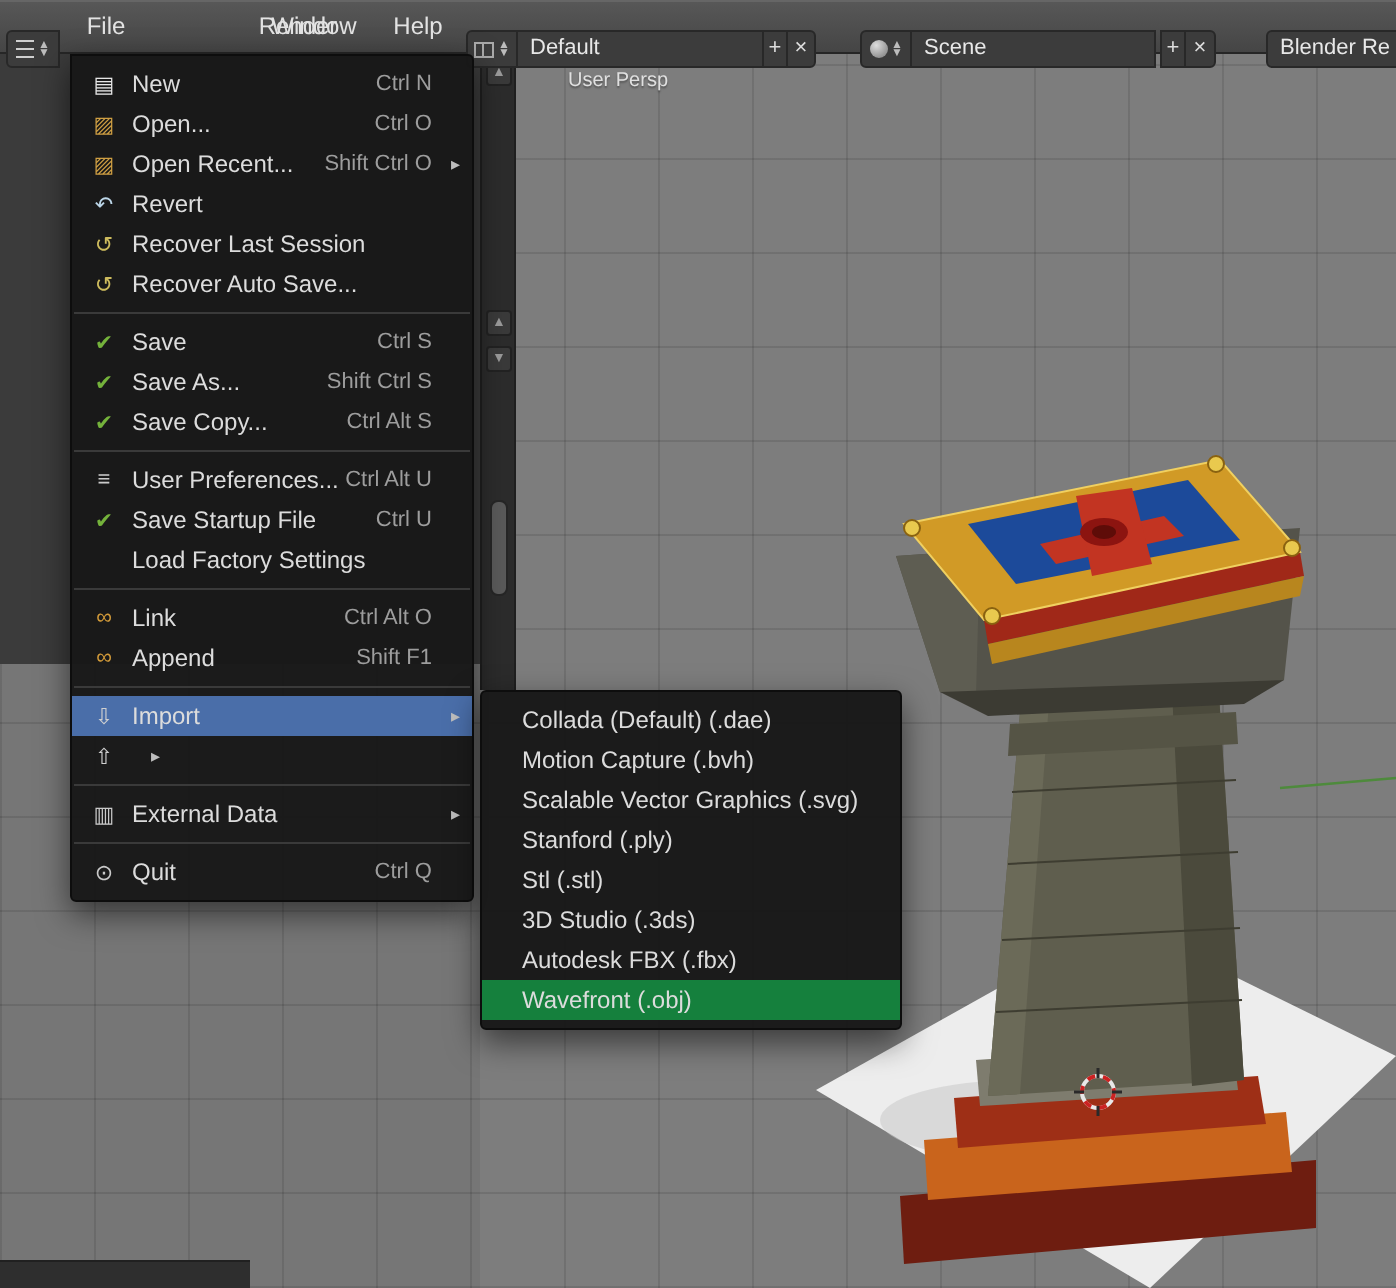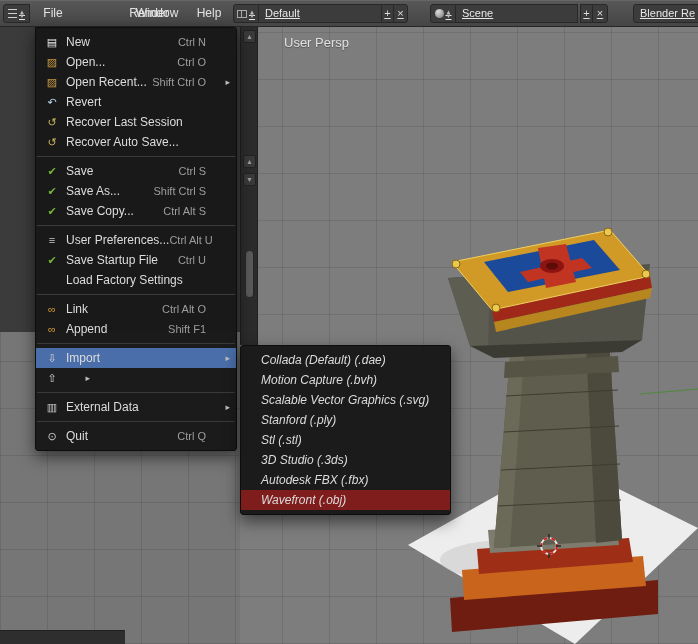--- a/index.html
+++ b/index.html
@@ -24,23 +24,23 @@
   .hmenu {
     position:absolute; top:0; height:26px; line-height:26px;
     color:#e3e3e3; font-size:12px; text-align:center; cursor:default;
   }
   .m-file   { left:34px;  width:38px; }
   .m-render { left:76px;  width:50px;margin-left:48px; }
   .m-window { left:130px; width:54px; }
   .m-help   { left:188px; width:42px;text-align:center; }
 
   .hbtn, .fld {
-    position:absolute; top:4px; height:19px;
+    position:absolute; top:15px; height:19px;
     background:#3c3c3c; border:1px solid #282828;
-    color:#e8e8e8; font-size:11px; line-height:16px;text-decoration:underline;
+    color:#e8e8e8; font-size:11px; line-height:16px;
   }
   .fld { padding:0 6px; white-space:nowrap; overflow:hidden; }
   .round-l { border-radius:3px 0 0 3px; }
   .round-r { border-radius:0 3px 3px 0; }
   .iconbtn { display:flex; align-items:center; justify-content:center; gap:2px; }
   .updown { display:flex; flex-direction:column; line-height:4px; font-size:6px; color:#bdbdbd; }
   .mini-lines { width:9px; height:9px; display:flex; flex-direction:column; justify-content:space-between; }
   .mini-lines i { display:block; height:1px; background:#cfcfcf; }
   .mini-screen { width:10px; height:8px; border:1px solid #aaa; position:relative; }
   .mini-screen::after { content:""; position:absolute; left:3px; top:0; bottom:0; width:1px; background:#aaa; }
@@ -66,48 +66,48 @@
     position:absolute; left:4px; width:9px; height:48px;
     background:#5a5a5a; border-radius:4px; border:1px solid #262626;
   }
   .bottom-editor-header {
     position:absolute; left:0; top:630px; width:125px; height:14px;
     background:#2e2e2e; border-top:1px solid #202020;
   }
 
   
   .vp-label {
-    position:absolute; left:284px; top:35px; font-size:13px; color:#e0e0e0;
+    position:absolute; left:284px; top:35px; font-size:10px; color:#e0e0e0;
     text-shadow:0 1px 1px rgba(0,0,0,0.35);
   }
   .vp-svg { position:absolute; left:400px; top:220px; }
 
   
   .menu-panel {
     position:absolute; background:rgba(24,24,24,0.97);
     border:1px solid #0d0d0d; border-radius:0 3px 3px 3px;
     box-shadow:0 6px 16px rgba(0,0,0,0.55);
     padding:4px 0; z-index:10;
   }
   #file-menu   { left:35px;  top:27px;  width:202px; }
   #import-menu { left:240px; top:345px; width:211px; border-radius:3px; }
 
   .menu-item {
     display:flex; align-items:center; height:20px;
     font-size:12px; color:#dcdcdc; padding:0 6px 0 8px; white-space:nowrap;
   }
   .menu-item.hl { background:#4a6ea9; }
-  #import-menu .menu-item.hl { background:#7f1d1d;justify-content:flex-end; }
+  #import-menu .menu-item.hl { background:#15803d;justify-content:flex-end; }
   .mi-icon { width:16px; margin-right:6px; font-size:11px; text-align:center; flex:none; }
   .mi-label { flex:1; }
-  .mi-shortcut { color:#9d9d9d; margin-right:14px; font-size:11px; }
+  .mi-shortcut { color:#9d9d9d; margin-right:4px; font-size:11px; }
   .menu-item.hl .mi-shortcut { color:#cfd9ea; }
   .mi-arrow { width:10px; color:#bdbdbd; font-size:9px; text-align:right; flex:none; }
   .menu-sep { height:1px; background:#0c0c0c; border-bottom:1px solid #3a3a3a; margin:4px 1px; }
-  .no-icons .mi-label { padding-left:12px;font-style:italic; }
+  .no-icons .mi-label { padding-left:12px; }
 
   
   .ic-new-file { color:#e6e6e6; }
   .ic-folder-open, .ic-folder-recent { color:#cf9f43; }
   .ic-revert { color:#bcd6e8; }
   .ic-recover-last, .ic-recover-auto { color:#cdbb5d; }
   .ic-save, .ic-save-as, .ic-save-copy, .ic-save-startup { color:#74b23b; }
   .ic-user-preferences { color:#c9c9c9; }
   .ic-link, .ic-append { color:#d29a39; }
   .ic-import, .ic-export { color:#d0d0d0; }

